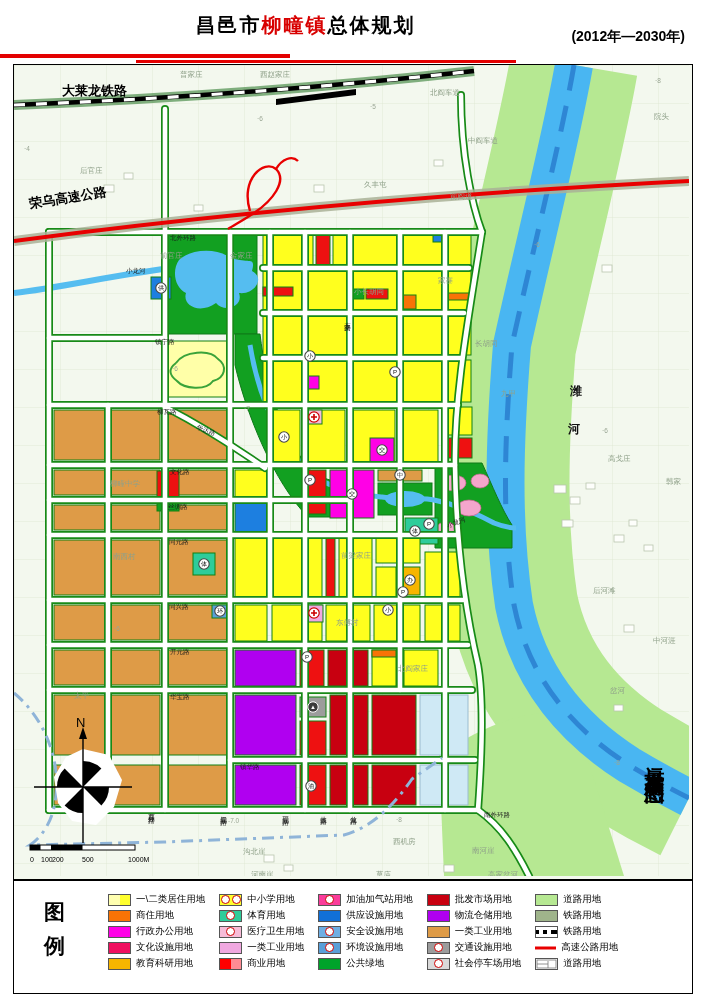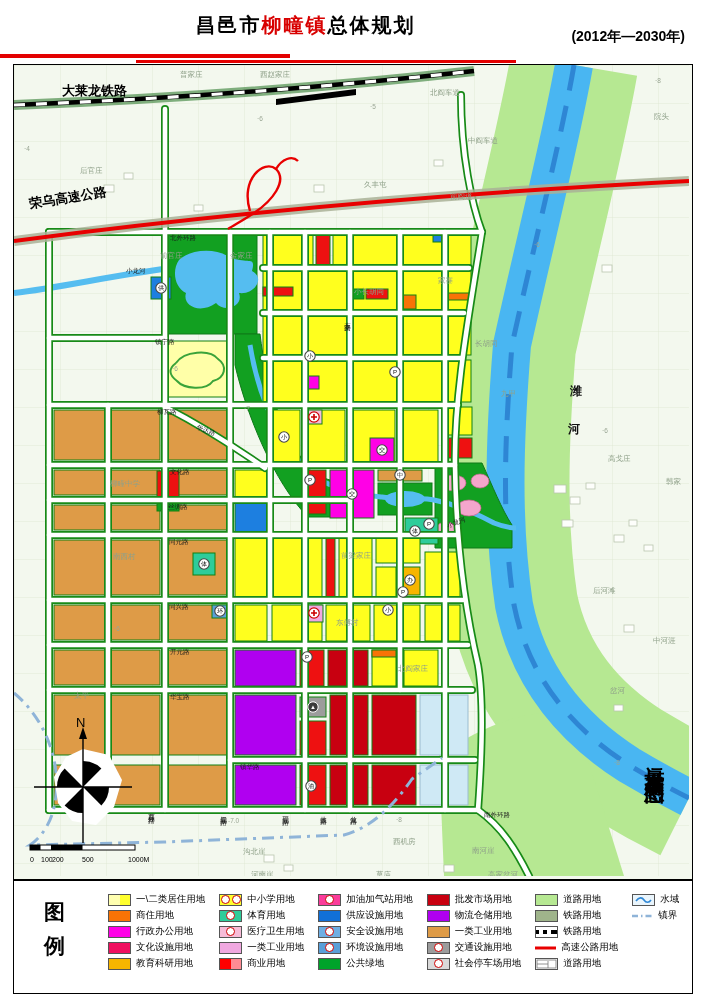--- a/index.html
+++ b/index.html
@@ -608,34 +608,16 @@
             <span class="sw">
               <svg width="21" height="10">
                 <rect x="1" y="1" width="19" height="8" fill="#fff" stroke="#777" stroke-width="0.8"></rect>
                 <line x1="1" y1="5" x2="12" y2="5" stroke="#777" stroke-width="0.8"></line>
                 <line x1="12" y1="2" x2="12" y2="9" stroke="#777" stroke-width="0.8"></line>
               </svg>
             </span>
             <span class="lg-label">道路用地</span>
           </div>
         </div>
-        <div class="lg-col">
-          <div class="lg-item">
-            <span class="sw" style="background: rgb(234, 245, 252);">
-              <svg width="21" height="10">
-                <path d="M3,6 C6,2 9,2 11,5 C13,8 16,8 18,5" fill="none" stroke="#2E86D4" stroke-width="1.6"></path>
-              </svg>
-            </span>
-            <span class="lg-label">水域</span>
-          </div>
-          <div class="lg-item">
-            <span class="sw" style="border: none;">
-              <svg width="21" height="10">
-                <line x1="0" y1="5" x2="21" y2="5" stroke="#8FB4D8" stroke-width="2.4" stroke-dasharray="6 3 1.5 3"></line>
-              </svg>
-            </span>
-            <span class="lg-label">镇界</span>
-          </div>
-        </div>
       </div>
   </div>
 
 </div>
 
 </body></html>

